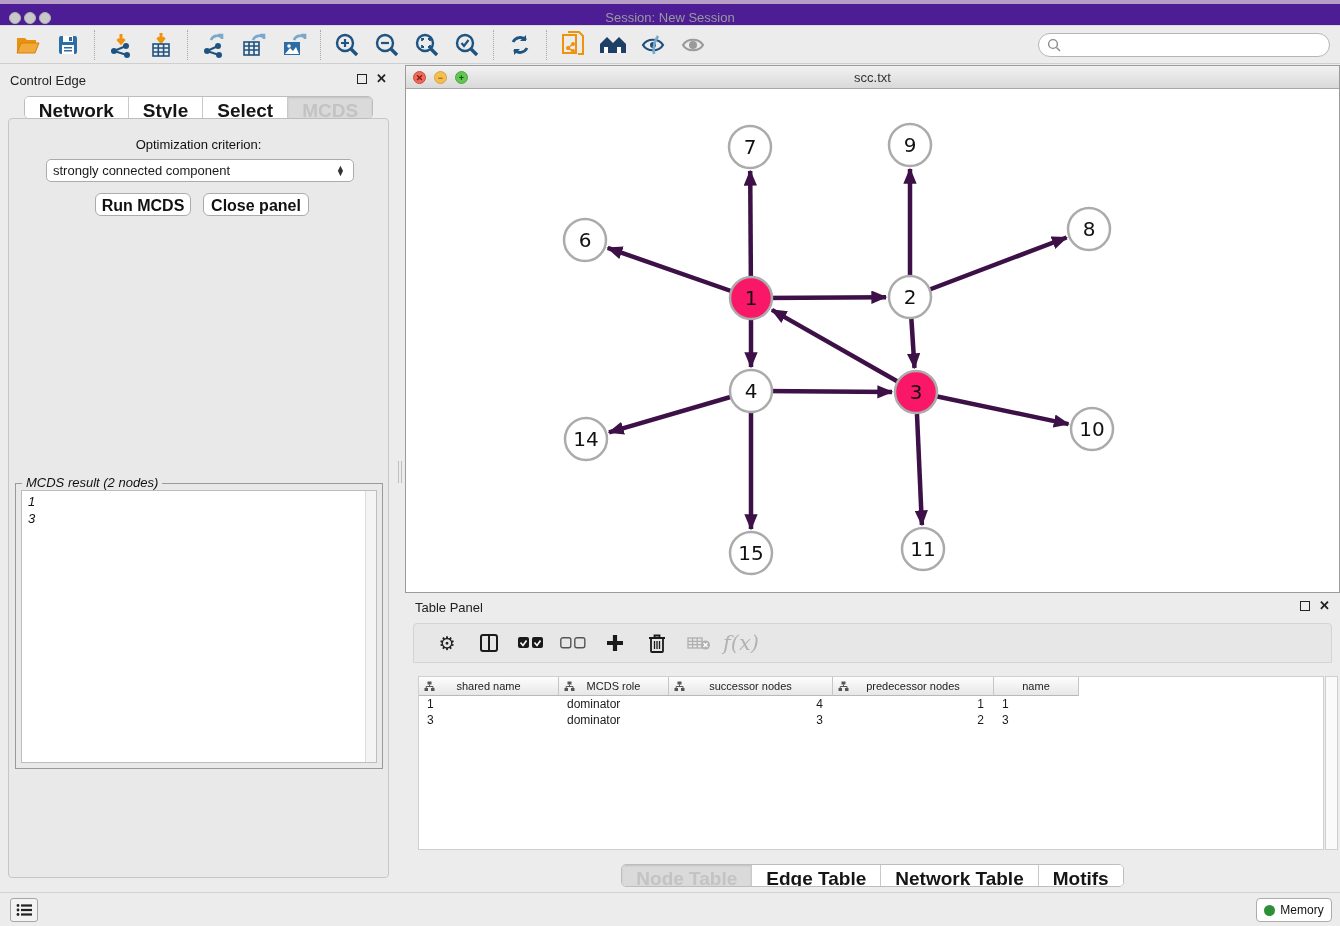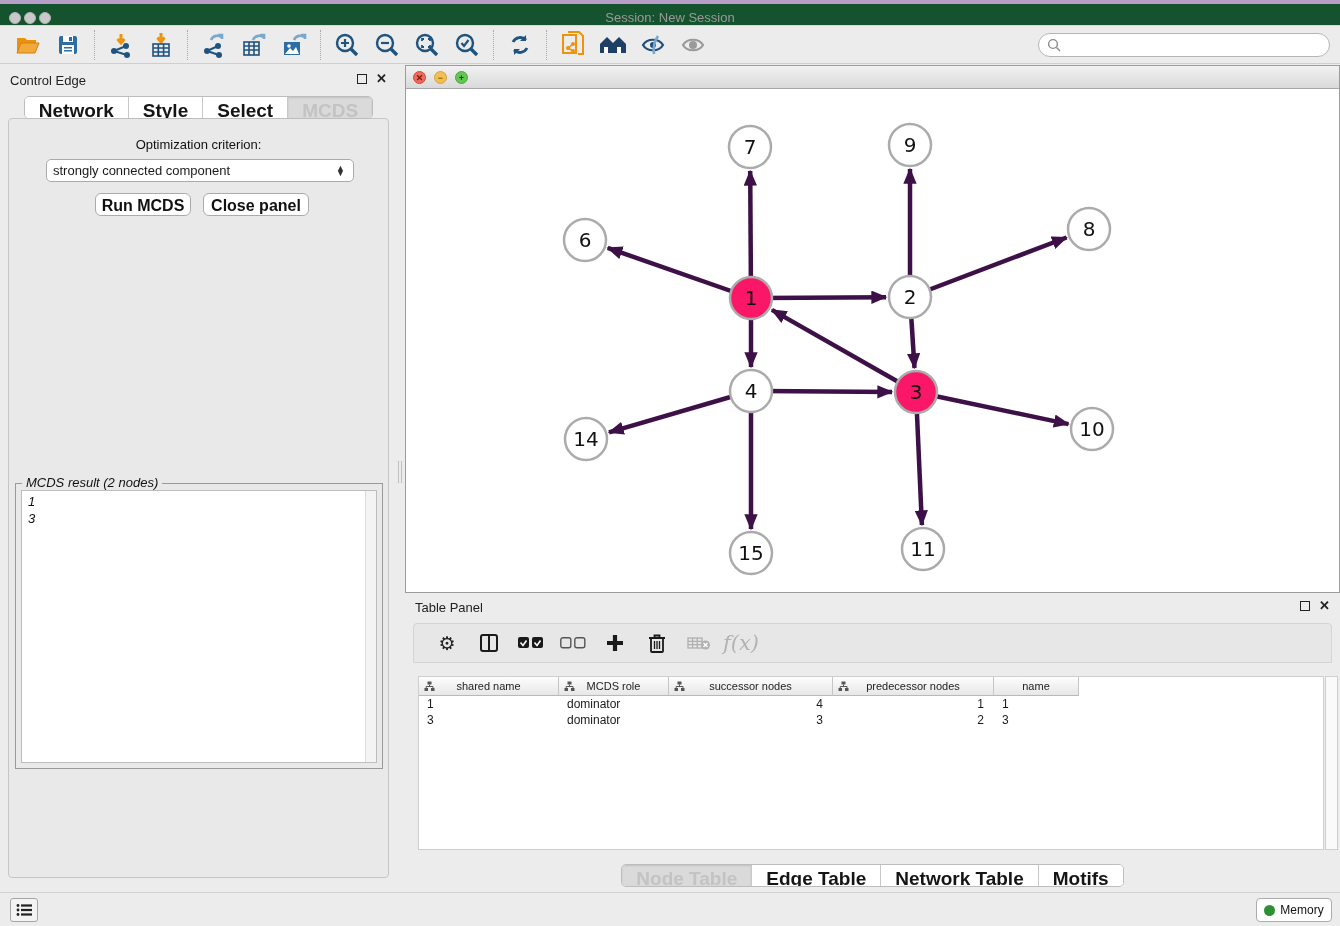--- a/index.html
+++ b/index.html
@@ -1,21 +1,21 @@
 <!DOCTYPE html>
 <html><head>
 <meta charset="utf-8">
 <style>
   * { margin:0; padding:0; box-sizing:border-box; }
   html,body { width:1340px; height:926px; overflow:hidden; }
   body { background:#ececec; font-family:"Liberation Sans", sans-serif; color:#1a1a1a; position:relative; font-size:13px; }
 
   
   .titlebar { position:absolute; left:0; top:0; width:100%; height:26px;
-    background:#14532d; border-top:4px solid #b79ec6; border-bottom:1px solid #d8d8d8; }
+    background:#4c1d95; border-top:4px solid #b79ec6; border-bottom:1px solid #d8d8d8; }
   .titlebar .title { position:absolute; left:0; right:0; top:6px; text-align:center; color:#9a9a9a; font-size:13px; }
   .tl-dot { position:absolute; top:8px; width:12px; height:12px; border-radius:50%;
     background:#c9c9c9; border:1px solid #b3b3b3; }
 
   
   .toolbar { position:absolute; left:0; top:26px; width:100%; height:38px; background:#ececec;
     border-bottom:1px solid #cfcfcf; display:flex; align-items:center; padding-left:8px; }
   .tb-btn { width:40px; height:34px; display:flex; align-items:center; justify-content:center; }
   .tb-sep { width:1px; height:30px; border-left:1px dotted #a8a8a8; margin:0 6px; }
   .search-wrap { position:absolute; right:10px; top:7px; width:292px; height:24px; background:#fff;
@@ -289,20 +289,21 @@
 </div>
 
 <div class="v-grip"></div>
 <div class="h-grip"></div>
 
 <div class="net-window">
   <div class="net-titlebar">
     <span class="mac-light light-red">✕</span>
     <span class="mac-light light-yellow">−</span>
     <span class="mac-light light-green">+</span>
+    <span class="nt-title">scc.txt</span>
   </div>
   <div class="net-canvas">
     <svg id="graph-svg" width="933" height="503" viewBox="0 0 933 503">
         <defs>
           <marker id="arrow" viewBox="0 0 12 10" refX="11" refY="5" markerWidth="16" markerHeight="13.5" markerUnits="userSpaceOnUse" orient="auto">
             <path d="M0 0L12 5L0 10z" fill="#3d1147"></path>
           </marker>
         </defs>
         <line x1="345" y1="209" x2="344.2" y2="82.0" stroke="#3d1147" stroke-width="4.5" marker-end="url(#arrow)"></line>
         <line x1="345" y1="209" x2="201.7" y2="158.9" stroke="#3d1147" stroke-width="4.5" marker-end="url(#arrow)"></line>

